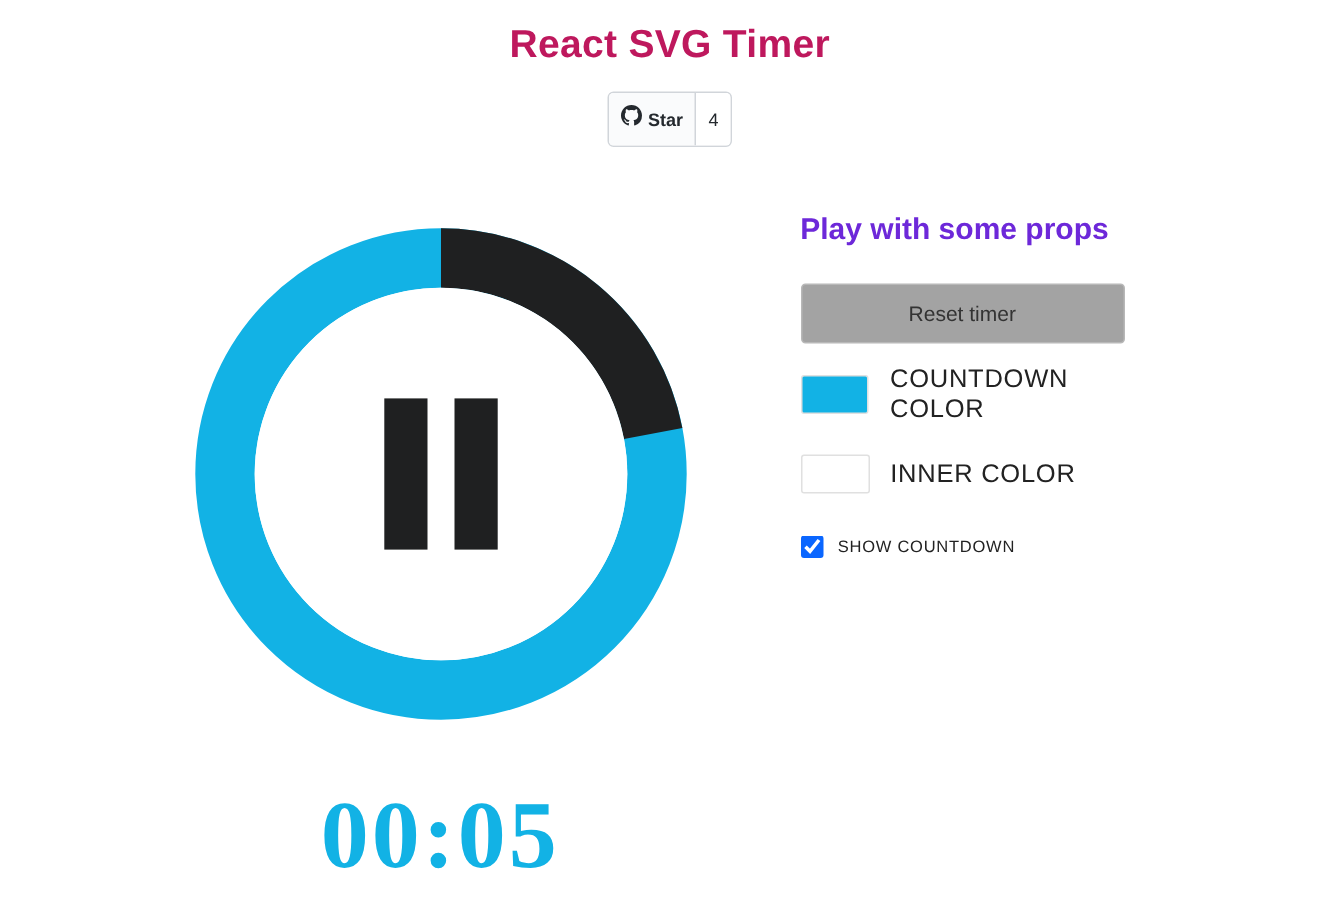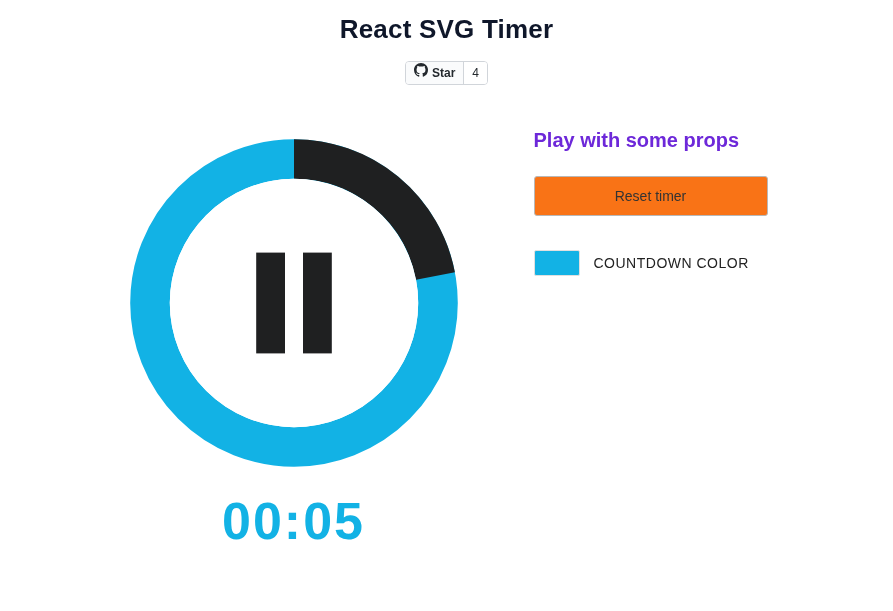--- a/index.html
+++ b/index.html
@@ -7,38 +7,38 @@
     font-family: -apple-system, BlinkMacSystemFont, "Segoe UI", Helvetica, Arial, sans-serif;
     background: #fff;
     width: 893px;
     height: 611px;
     overflow: hidden;
   }
   .page-title {
     text-align: center;
     font-size: 26px;
     font-weight: 700;
-    color: #0f172a;
+    color: #be185d;
     margin-top: 14px;
     letter-spacing: 0.2px;
   }
   .gh-row {
     display: flex;
     justify-content: center;
     margin-top: 16px;
   }
   .gh-button {
     display: flex;
     align-items: stretch;
     border: 1px solid #d1d5da;
     border-radius: 4px;
     overflow: hidden;
     font-size: 12px;
     cursor: pointer;
-    height: 24px;
+    height: 37px;
     line-height: 20px;
     justify-content: space-between;
   }
   .gh-left {
     display: flex;
     align-items: center;
     gap: 4px;
     padding: 0 8px;
     background: #fafbfc;
     border-right: 1px solid #d1d5da;
@@ -64,62 +64,62 @@
     display: flex;
     flex-direction: column;
     align-items: center;
   }
   .timer-svg {
     width: 360px;
     height: 360px;
     cursor: pointer;
   }
   .countdown-text {
-    font-family: Liberation Sans, sans-serif;
-    font-size: 52px;
+    font-family: Liberation Serif, serif;
+    font-size: 64px;
     font-weight: 700;
     letter-spacing: 2px;
-    margin-top: 8px;
+    margin-top: 24px;
   }
   .props-col {
     width: 246px;
     padding-top: 6px;
   }
   .props-heading {
     font-size: 20px;
     font-weight: 700;
     color: #6d28d9;
     margin-bottom: 24px;
   }
   .reset-btn {
-    width: 234px;
+    width: 216px;
     height: 40px;
-    background: #f97316;
+    background: #a3a3a3;
     border: 1px solid #b8b8b8;
     border-radius: 3px;
     font-size: 14px;
     color: #333;
     cursor: pointer;
-    margin-bottom: 34px;
+    margin-bottom: 14px;
   }
   .color-row {
     display: flex;
     align-items: center;
     gap: 14px;
     margin-bottom: 20px;
   }
   .swatch {
     width: 46px;
     height: 26px;
     border: 1px solid #e0e0e0;
     border-radius: 2px;
     cursor: pointer;
   }
   .color-label {
-    font-size: 14px;
+    font-size: 17px;
     letter-spacing: 0.5px;
     color: #222;
     font-weight: 400;
   }
   .check-row {
     display: flex;
     align-items: center;
     gap: 10px;
     margin-top: 28px;
     margin-bottom: 22px;
@@ -170,15 +170,23 @@
   </div>
 
   <div class="props-col">
     <h2 class="props-heading">Play with some props</h2>
     <button class="reset-btn">Reset timer</button>
 
     <div class="color-row">
       <div class="swatch" id="sw-countdown" style="background: rgb(18, 178, 229);"></div>
       <span class="color-label">COUNTDOWN COLOR</span>
     </div>
+    <div class="color-row">
+      <div class="swatch" id="sw-inner" style="background: rgb(255, 255, 255);"></div>
+      <span class="color-label">INNER COLOR</span>
+    </div>
 
+    <div class="check-row">
+      <input type="checkbox" id="chk-show" checked="" style="">
+      <span class="check-label">SHOW COUNTDOWN</span>
+    </div>
   </div>
 </div>
 
 </body></html>

